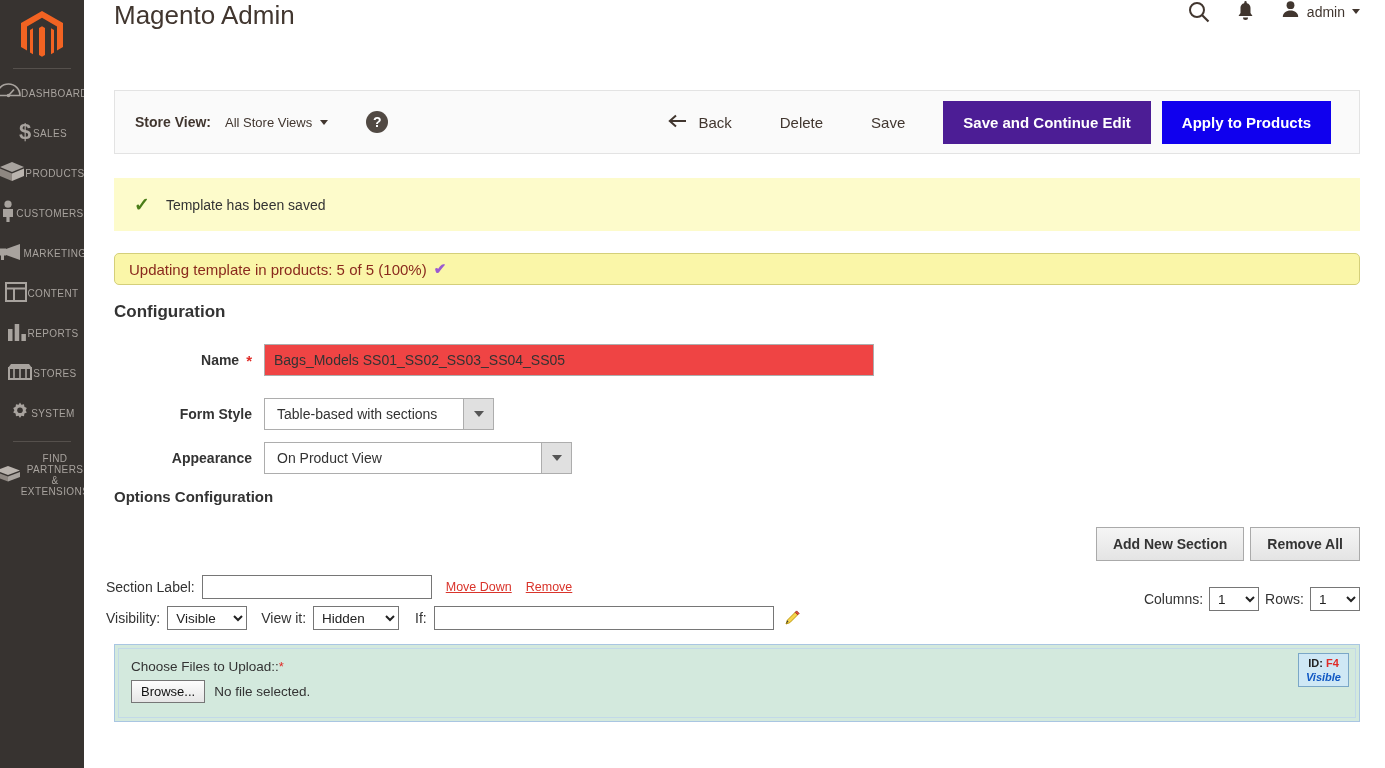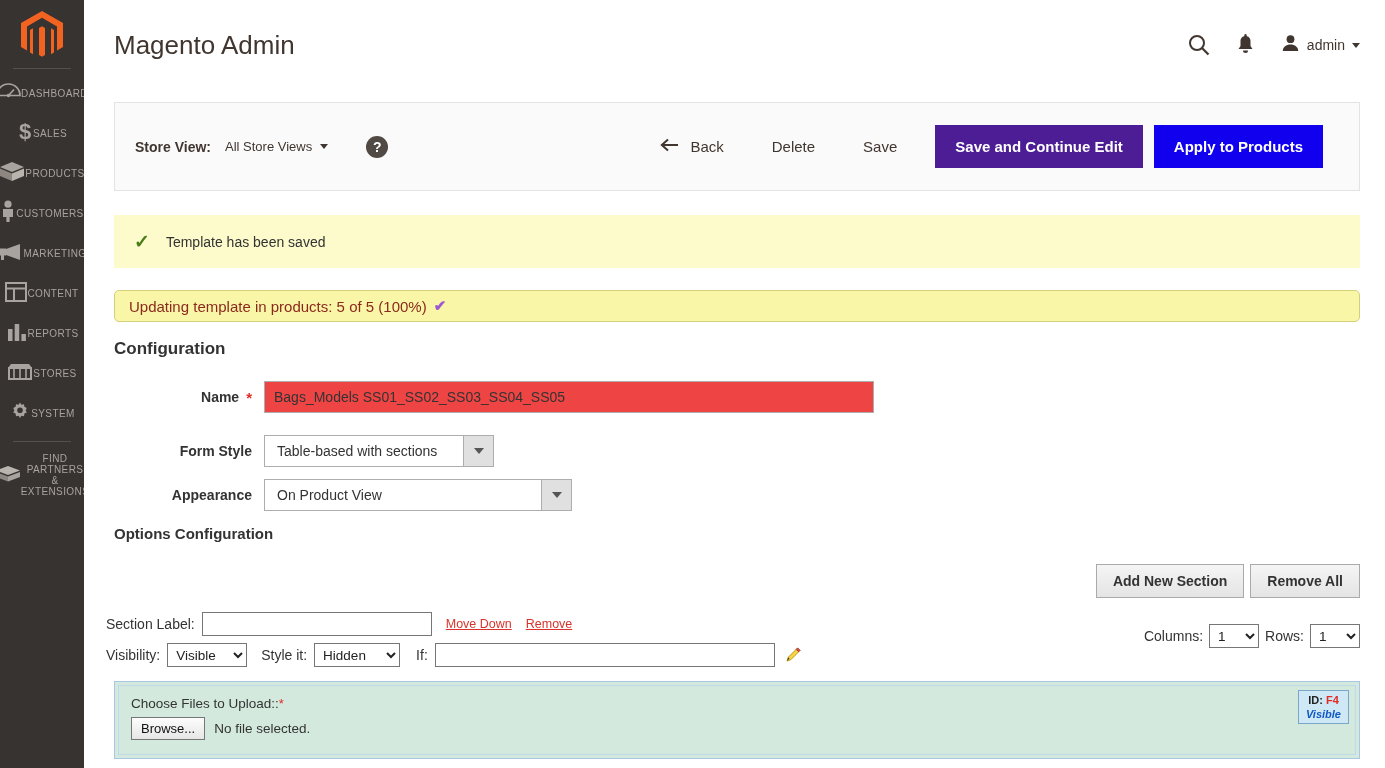--- a/index.html
+++ b/index.html
@@ -33,39 +33,39 @@
     text-align: center; line-height: 11px; text-transform: uppercase;
     font-family: "Liberation Sans", sans-serif;
   }
   .nav-item.partners .nav-label { line-height: 11px; }
 
   
   .main { position: absolute; left: 84px; top: 0; width: 1301px; height: 768px; background: #fff; }
 
   .page-header {
     height: 90px; padding: 0 25px 0 30px;
-    display: flex; align-items: center; justify-content: space-between;
+    display: flex; align-items: flex-start; justify-content: space-between;
   }
   .page-title { font-size: 26px; color: #41362f; font-weight: normal; }
   .header-right { display: flex; align-items: center; gap: 26px; }
   .hdr-icon { cursor: pointer; display: flex; align-items: center; }
   .admin-user { display: flex; align-items: center; gap: 7px; cursor: pointer; }
   .admin-name { font-size: 14px; color: #41362f; }
   .caret-down {
     width: 0; height: 0; border-left: 4.5px solid transparent;
     border-right: 4.5px solid transparent; border-top: 5px solid #41362f;
   }
 
   
   .actions-bar {
-    margin: 12px 25px 0 30px;
-    height: 89px;
+    margin: 0 25px 0 30px;
+    height: 64px;
     border: 1px solid #e3e3e3;
     background: #fafafa;
-    display: flex; align-items: center; padding: 0 36px 0 20px;
+    display: flex; align-items: center; padding: 0 28px 0 20px;
   }
   .store-switcher { display: flex; align-items: center; gap: 14px; }
   .store-label { font-size: 14px; font-weight: bold; color: #41362f; }
   .store-value { font-size: 13px; color: #41362f; display: flex; align-items: center; gap: 8px; cursor: pointer; }
   .help-icon {
     width: 22px; height: 22px; border-radius: 50%;
     background: #514943; color: #fff; font-size: 14px; font-weight: bold;
     display: flex; align-items: center; justify-content: center;
     margin-left: 38px; cursor: pointer;
   }
@@ -437,21 +437,21 @@
         <select class="mini-select" style="width:50px;">
           <option>1</option>
         </select>
       </div>
 
       <div class="sec-line">
         <span class="sec-lbl">Visibility:</span>
         <select class="mini-select" style="width:80px;">
           <option>Visible</option>
         </select>
-        <span class="sec-lbl" style="margin-left:14px;">Style it:</span>
+        <span class="sec-lbl" style="margin-left:14px;">View it:</span>
         <select class="mini-select" style="width:86px;">
           <option>Hidden</option>
         </select>
         <span class="sec-lbl" style="margin-left:16px;">If:</span>
         <input class="sec-input" style="width: 340px;" type="text" value="">
         <span class="pencil-icon">
           <svg width="18" height="18" viewBox="0 0 18 18">
               <polygon points="3,15 4.3,11.2 12.2,3.3 14.7,5.8 6.8,13.7" fill="#f7d44c" stroke="#b89200" stroke-width=".9"></polygon>
               <polygon points="12.2,3.3 13.6,1.9 16.1,4.4 14.7,5.8" fill="#e04b3a" stroke="#9e2d20" stroke-width=".9"></polygon>
               <polygon points="3,15 4.3,11.2 5.5,12.4" fill="#3a3a3a"></polygon>

